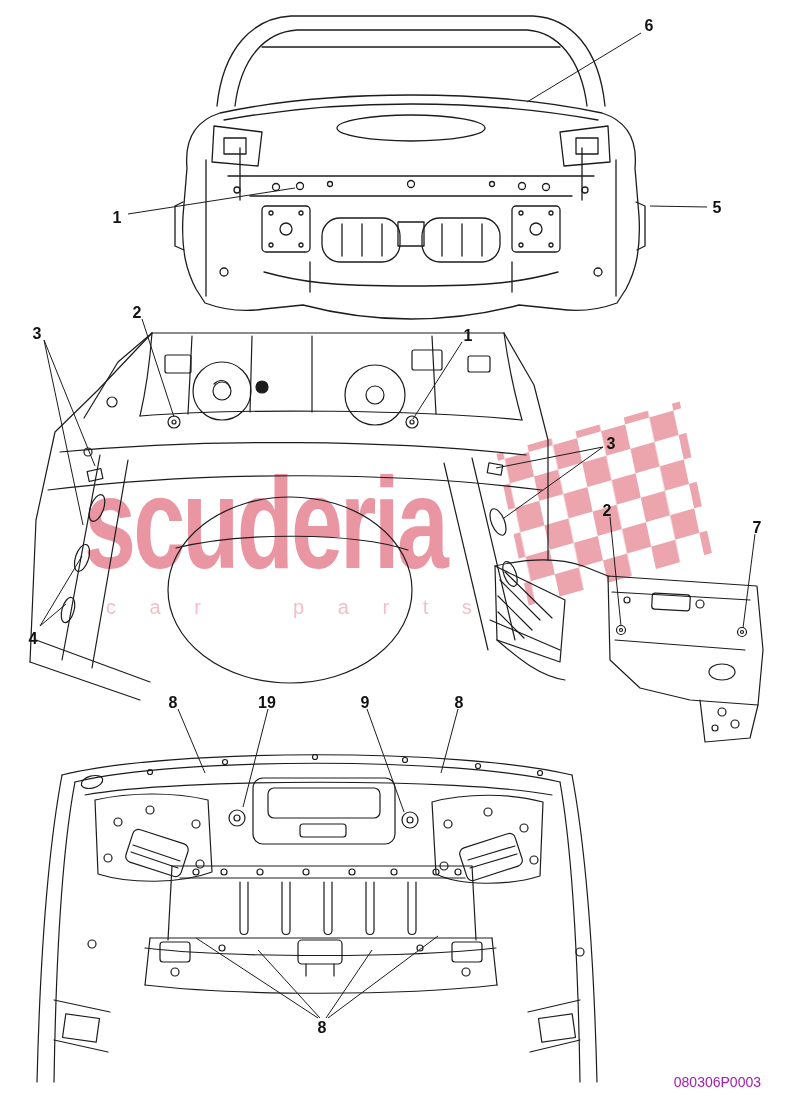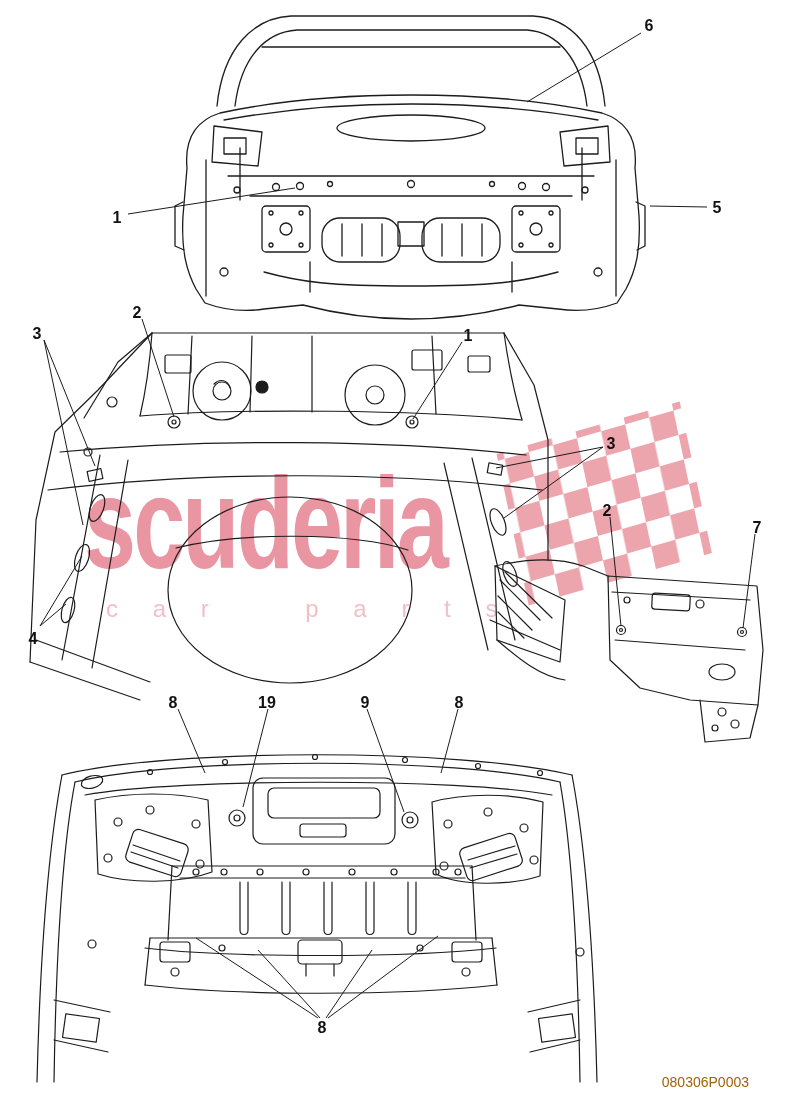--- a/index.html
+++ b/index.html
@@ -2,27 +2,27 @@
 <html><head>
 <meta charset="utf-8">
 <style>
   html,body{margin:0;padding:0;background:#fff;}
   .canvas{position:relative;width:789px;height:1100px;background:#fff;overflow:hidden;
           font-family:"Liberation Sans","DejaVu Sans",sans-serif;}
   .wm{position:absolute;inset:0;z-index:1;text-align:center;}
   .wm-title{position:absolute;left:84px;top:458px;font-size:130px;font-weight:bold;
             color:#ea96a2;letter-spacing:-4px;line-height:1;white-space:pre;
             transform:scaleX(0.72);transform-origin:left top;}
-  .wm-sub{position:absolute;left:106px;top:597px;font-size:24px;color:#f1bfc6;
+  .wm-sub{position:absolute;left:106px;top:597px;font-size:20px;color:#f1bfc6;
           letter-spacing:14px;line-height:1;white-space:pre;}
   .wm-flag{position:absolute;left:0;top:0;}
   .art{position:absolute;inset:0;z-index:2;}
   .callout{position:absolute;z-index:3;transform:translate(-50%,-50%);
            font-weight:bold;font-size:16px;color:#111;}
-  .part-number{position:absolute;z-index:3;right:40px;bottom:10px;font-size:14px;color:#a16207;}
+  .part-number{position:absolute;z-index:3;right:28px;bottom:10px;font-size:14px;color:#a21caf;}
 </style>
 </head>
 <body>
 
 <div class="canvas">
 
   <div class="wm">
     <div class="wm-title">scuderia</div>
     <div class="wm-sub">c a r    p a r t s</div>
     <svg class="wm-flag" width="789" height="1100" viewBox="0 0 789 1100">

